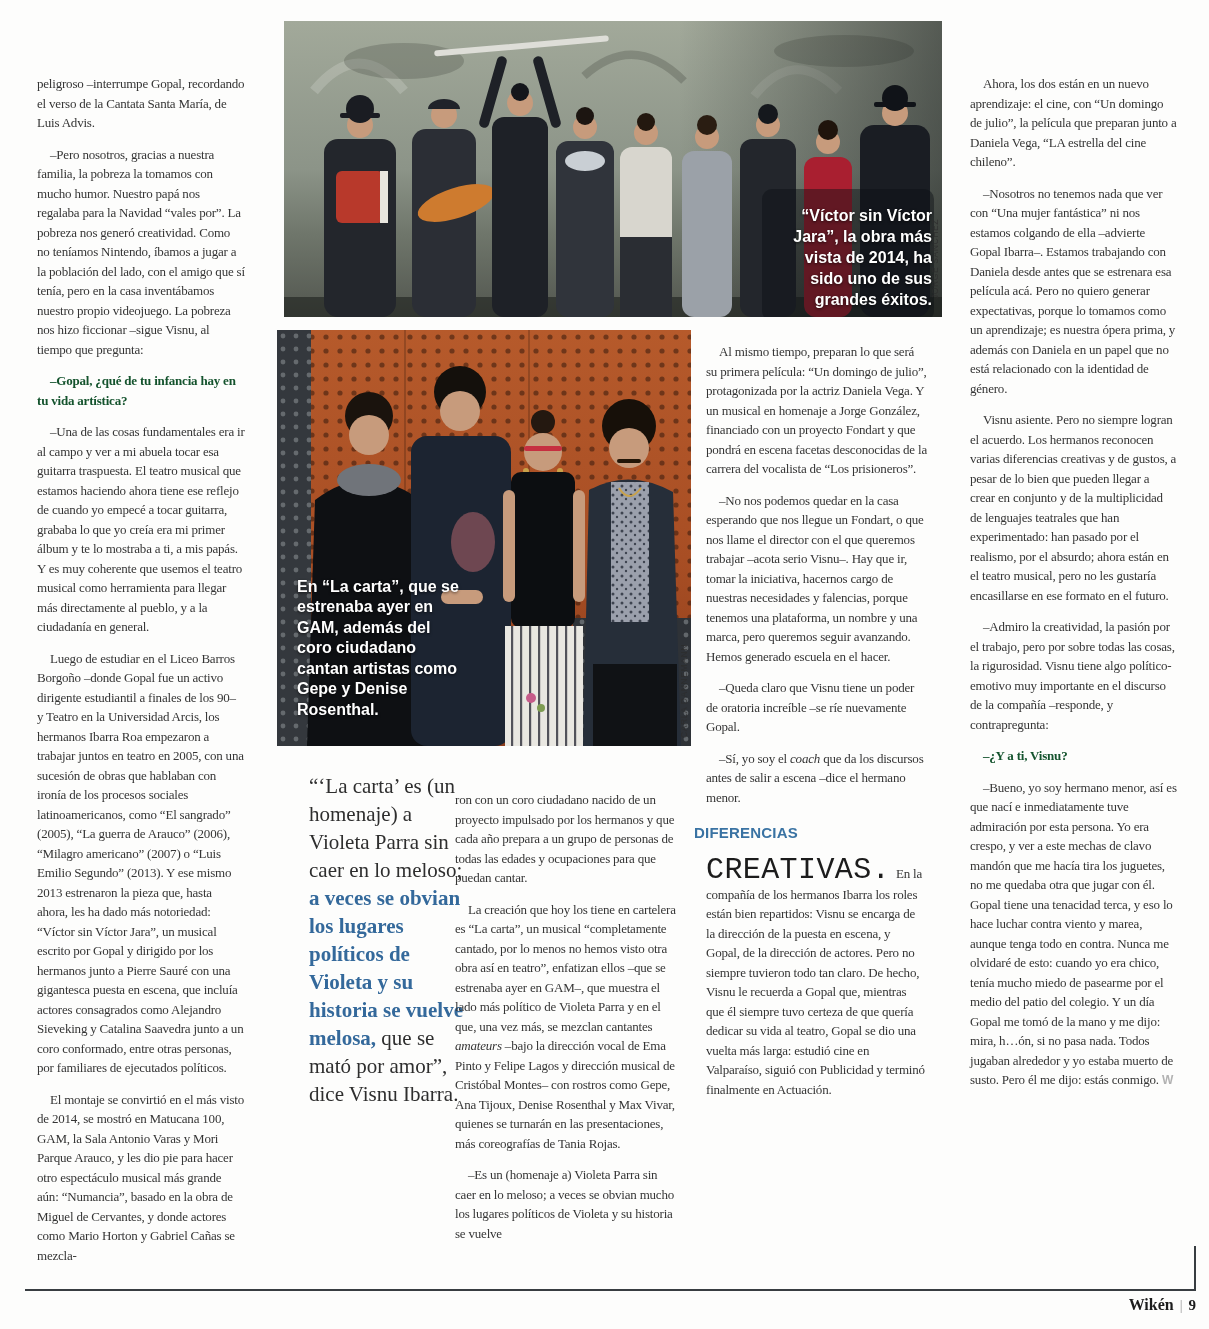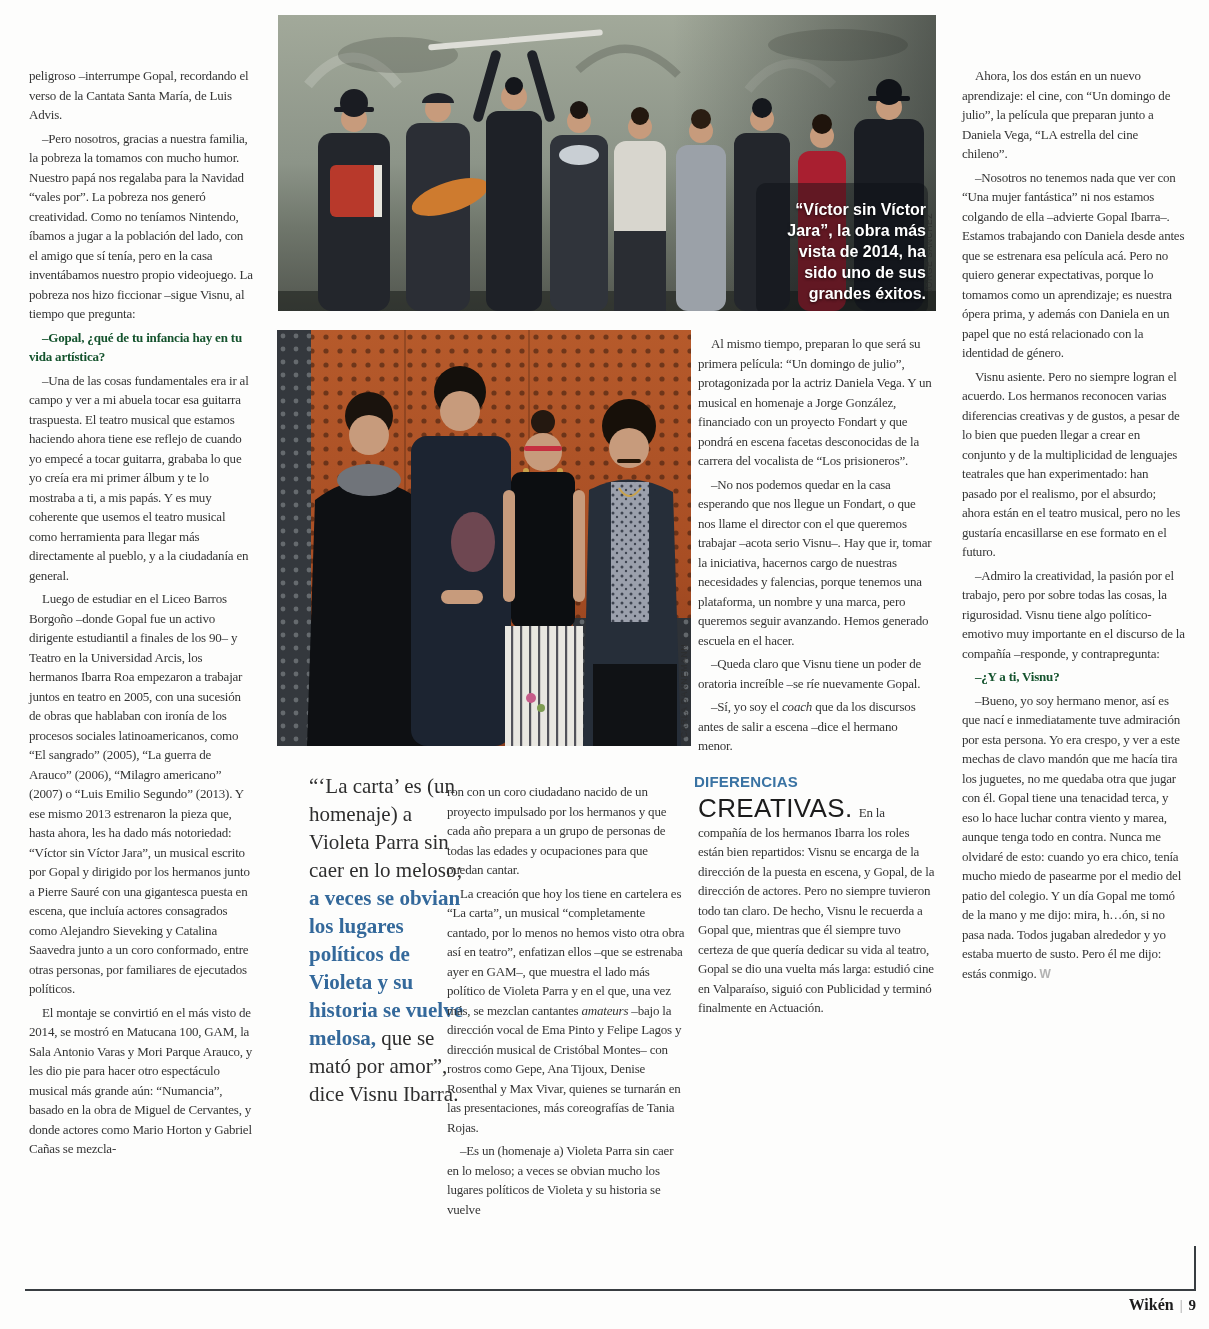--- a/index.html
+++ b/index.html
@@ -1,20 +1,20 @@
 <!DOCTYPE html>
 <html lang="es"><head>
 <meta charset="utf-8">
 <style>
   html,body{margin:0;padding:0;background:#ffffff;}
   .page{position:relative;width:1209px;height:1329px;background:#fdfdfc;overflow:hidden;
         font-family:"Liberation Serif",serif;color:#333;}
   
   .col{position:absolute;font-size:13px;line-height:19.5px;letter-spacing:-0.2px;color:#353535;}
-  .col p{margin:4px;text-indent:13px;}
+  .col p{margin:12px;text-indent:13px;}
   .col p.noindent{text-indent:0;}
   .col p.q{font-weight:bold;color:#14532d;}
   .ital{font-style:italic;}
   .col1{left:25px;top:62px;width:232px;}
   .col3{left:443px;top:778px;width:248px;}
   .col4{left:694px;top:330px;width:245px;}
   .col5{left:958px;top:62px;width:231px;}
   
   .photo{position:absolute;overflow:hidden;background:#777;}
   .photo-top{left:277px;top:14px;width:658px;height:296px;}
@@ -28,21 +28,21 @@
         letter-spacing:.6px;color:rgba(45,45,45,.85);writing-mode:vertical-rl;transform:rotate(180deg);}
   .credit-top{right:2px;top:198px;}
   .credit-band{right:2px;bottom:8px;}
   
   .pullquote{position:absolute;left:277px;top:772px;width:166px;font-size:21px;line-height:28px;
         color:#2e2e2e;margin-left:32px;}
   .pullquote .accent{color:#34699B;font-weight:bold;}
   
   .kicker{font-family:"Liberation Sans",sans-serif;font-weight:bold;font-size:15px;
         color:#3A73A3;letter-spacing:.2px;margin-top:16px;}
-  .sec-title{font-family:Liberation Sans, sans-serif;font-size:26px;color:#1c1c1c;
+  .sec-title{font-family:Liberation Mono, monospace;font-size:30px;color:#1c1c1c;
         letter-spacing:.4px;line-height:1;margin-right:6px;}
   
   .footer-rule{position:absolute;left:25px;top:1289px;width:1171px;border-top:2px solid #383d41;}
   .corner-tick{position:absolute;left:1194px;top:1246px;height:43px;border-left:2px solid #383d41;}
   .footer{position:absolute;right:13px;top:1296px;font-size:16px;color:#1c1c1c;}
   .footer .brand{font-weight:bold;font-family:Liberation Serif, serif;}
   .footer .sep{color:#9a9a9a;font-weight:normal;padding:0 6px;font-size:14px;}
   .footer .num{font-weight:bold;font-size:15px;}
   .endmark{color:#b2b2b2;font-family:"Liberation Sans",sans-serif;font-size:12px;font-weight:bold;}
 </style>
@@ -53,21 +53,21 @@
 
   <div class="col col1">
     <p class="noindent">peligroso –interrumpe Gopal, recordando el verso de la Cantata Santa María, de Luis Advis.</p>
     <p>–Pero nosotros, gracias a nuestra familia, la pobreza la tomamos con mucho humor. Nuestro papá nos regalaba para la Navidad “vales por”. La pobreza nos generó creatividad. Como no teníamos Nintendo, íbamos a jugar a la población del lado, con el amigo que sí tenía, pero en la casa inventábamos nuestro propio videojuego. La pobreza nos hizo ficcionar –sigue Visnu, al tiempo que pregunta:</p>
     <p class="q">–Gopal, ¿qué de tu infancia hay en tu vida artística?</p>
     <p>–Una de las cosas fundamentales era ir al campo y ver a mi abuela tocar esa guitarra traspuesta. El teatro musical que estamos haciendo ahora tiene ese reflejo de cuando yo empecé a tocar guitarra, grababa lo que yo creía era mi primer álbum y te lo mostraba a ti, a mis papás. Y es muy coherente que usemos el teatro musical como herramienta para llegar más directamente al pueblo, y a la ciudadanía en general.</p>
     <p>Luego de estudiar en el Liceo Barros Borgoño –donde Gopal fue un activo dirigente estudiantil a finales de los 90– y Teatro en la Universidad Arcis, los hermanos Ibarra Roa empezaron a trabajar juntos en teatro en 2005, con una sucesión de obras que hablaban con ironía de los procesos sociales latinoamericanos, como “El sangrado” (2005), “La guerra de Arauco” (2006), “Milagro americano” (2007) o “Luis Emilio Segundo” (2013). Y ese mismo 2013 estrenaron la pieza que, hasta ahora, les ha dado más notoriedad: “Víctor sin Víctor Jara”, un musical escrito por Gopal y dirigido por los hermanos junto a Pierre Sauré con una gigantesca puesta en escena, que incluía actores consagrados como Alejandro Sieveking y Catalina Saavedra junto a un coro conformado, entre otras personas, por familiares de ejecutados políticos.</p>
     <p>El montaje se convirtió en el más visto de 2014, se mostró en Matucana 100, GAM, la Sala Antonio Varas y Mori Parque Arauco, y les dio pie para hacer otro espectáculo musical más grande aún: “Numancia”, basado en la obra de Miguel de Cervantes, y donde actores como Mario Horton y Gabriel Cañas se mezcla-</p>
   </div>
 
-  <figure class="photo photo-top" style="margin:1px">
+  <figure class="photo photo-top" style="margin:7px">
     <svg width="658" height="296" viewBox="0 0 658 296">
       <defs>
         <linearGradient id="wallg" x1="0" y1="0" x2="0" y2="1">
           <stop offset="0" stop-color="#A2A99A"></stop>
             <stop offset="0.5" stop-color="#8C9488"></stop>
           <stop offset="0.72" stop-color="#6F766B"></stop>
             <stop offset="1" stop-color="#52564F"></stop>
         </linearGradient>
         <linearGradient id="darkr" x1="0" y1="0" x2="1" y2="0">
           <stop offset="0.6" stop-color="rgba(22,26,26,0)"></stop>
@@ -204,20 +204,21 @@
       <g>
         <circle cx="352" cy="96" r="27" fill="#171009"></circle>
         <circle cx="352" cy="118" r="20" fill="#C79B7C"></circle>
         <rect x="340" y="129" width="24" height="4" rx="2" fill="#221507"></rect>
         <path d="M306 416 L312 160 Q352 138 396 162 L404 416 Z" fill="#262E39"></path>
         <rect x="334" y="152" width="38" height="140" fill="url(#speck)"></rect>
         <path d="M342 158 q10 16 22 0" stroke="#C9A24A" stroke-width="2" fill="none"></path>
         <rect x="316" y="334" width="84" height="82" fill="#101215"></rect>
       </g>
     </svg>
+    <figcaption class="photo-caption caption-band">En “La carta”, que se estrenaba ayer en GAM, además del coro ciudadano cantan artistas como Gepe y Denise Rosenthal.</figcaption>
     <div class="photo-credit credit-band">CARLA DANNEMANN</div>
   </figure>
 
   <div class="pullquote">
     <span>“‘La carta’ es (un homenaje) a Violeta Parra sin caer en lo meloso; </span><span class="accent">a veces se obvian los lugares políticos de Violeta y su historia se vuelve melosa,</span><span> que se mató por amor”, dice Visnu Ibarra.</span>
   </div>
 
   <div class="col col3">
     <p class="noindent">ron con un coro ciudadano nacido de un proyecto impulsado por los hermanos y que cada año prepara a un grupo de personas de todas las edades y ocupaciones para que puedan cantar.</p>
     <p><span>La creación que hoy los tiene en cartelera es “La carta”, un musical “completamente cantado, por lo menos no hemos visto otra obra así en teatro”, enfatizan ellos –que se estrenaba ayer en GAM–, que muestra el lado más político de Violeta Parra y en el que, una vez más, se mezclan cantantes </span><span class="ital">amateurs</span><span> –bajo la dirección vocal de Ema Pinto y Felipe Lagos y dirección musical de Cristóbal Montes– con rostros como Gepe, Ana Tijoux, Denise Rosenthal y Max Vivar, quienes se turnarán en las presentaciones, más coreografías de Tania Rojas.</span></p>

